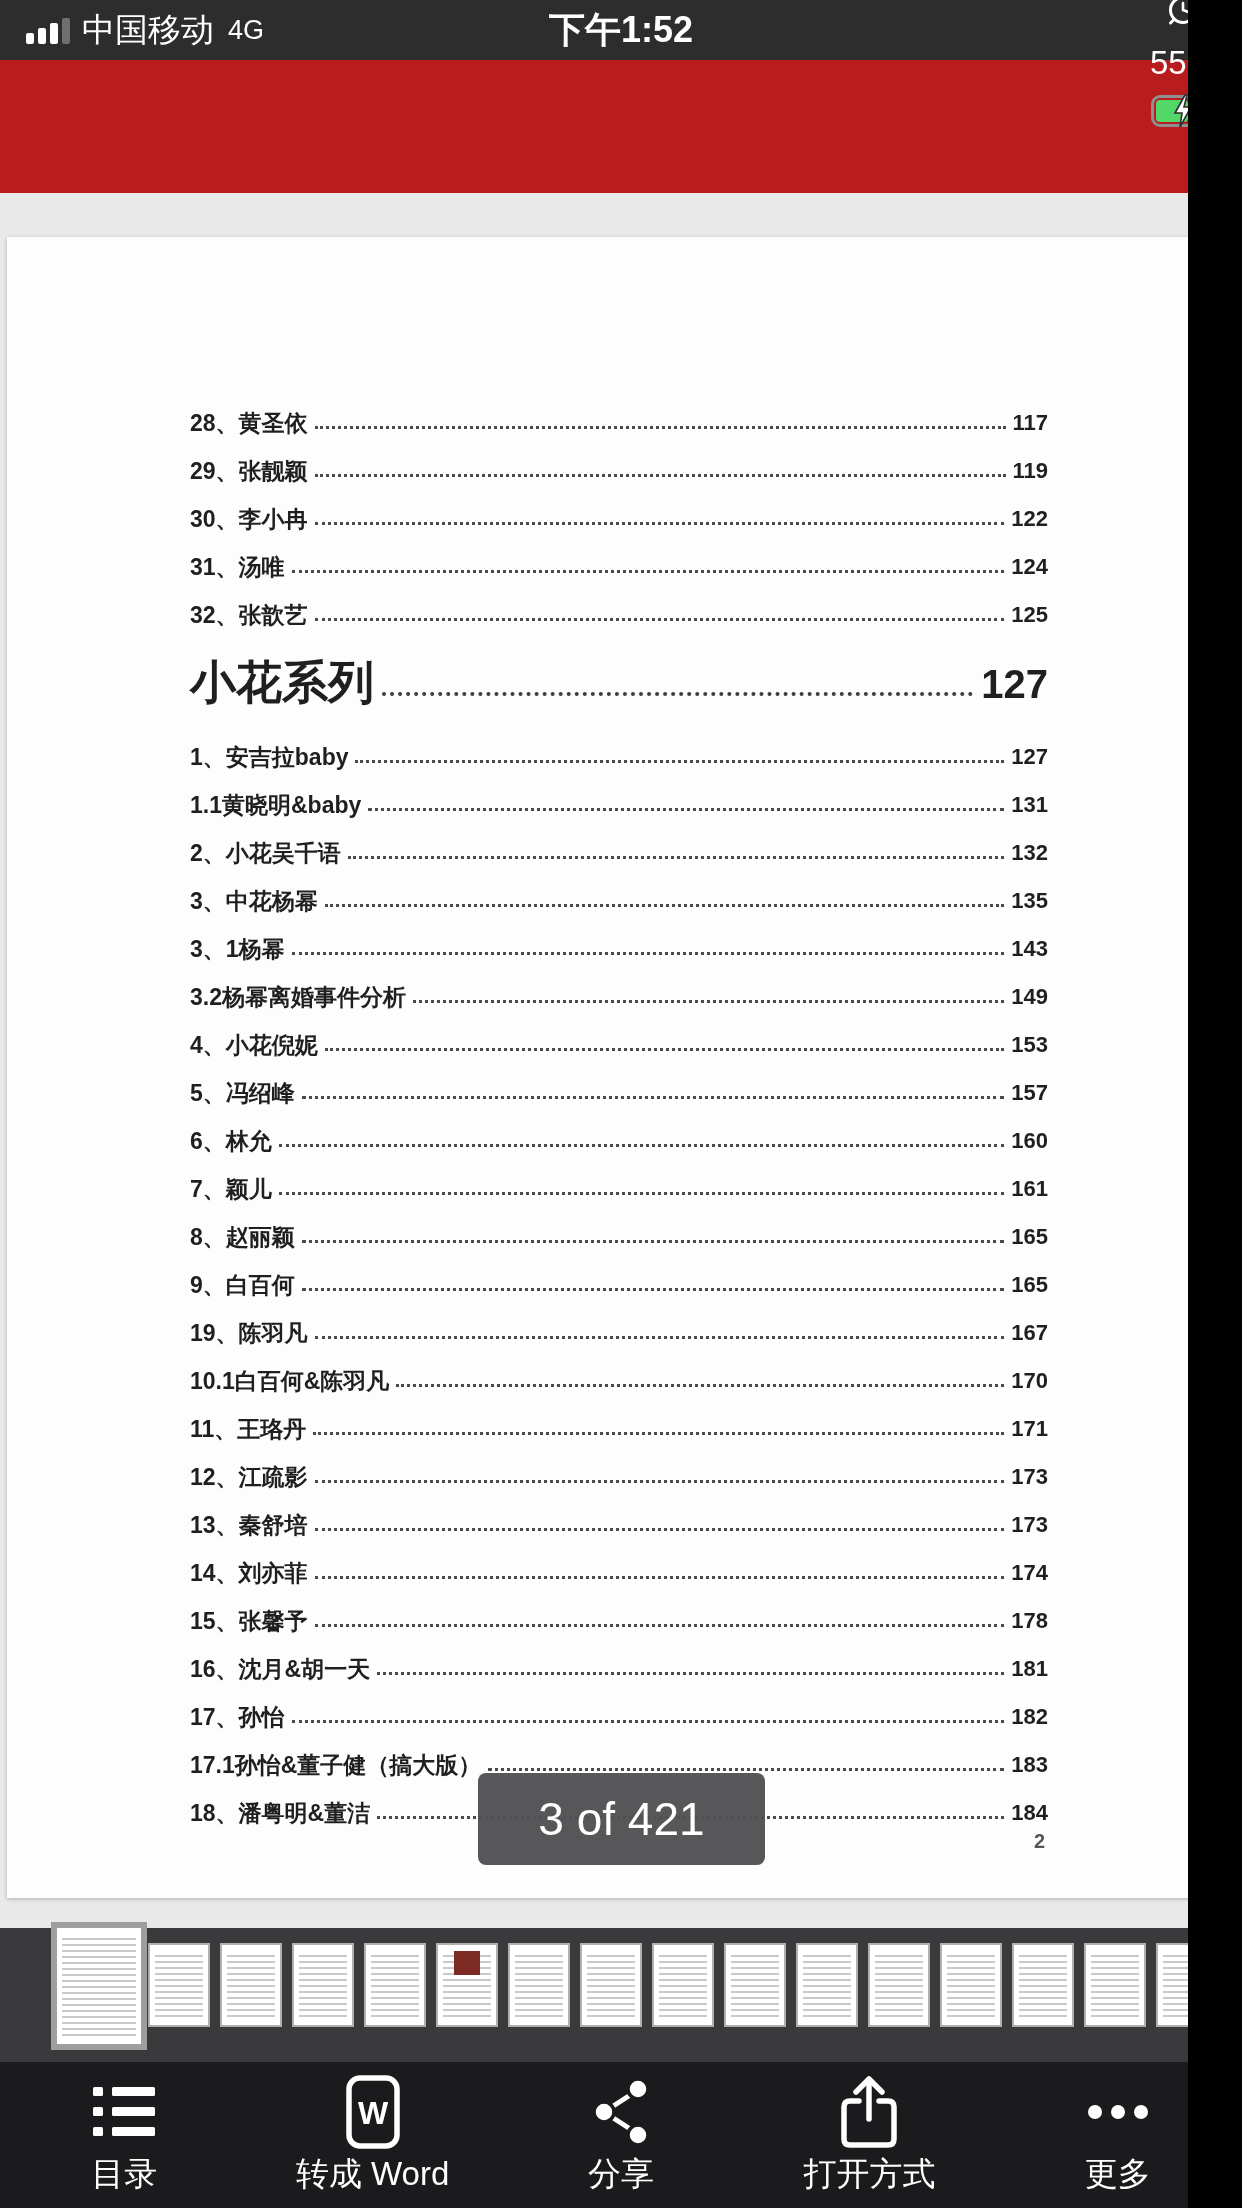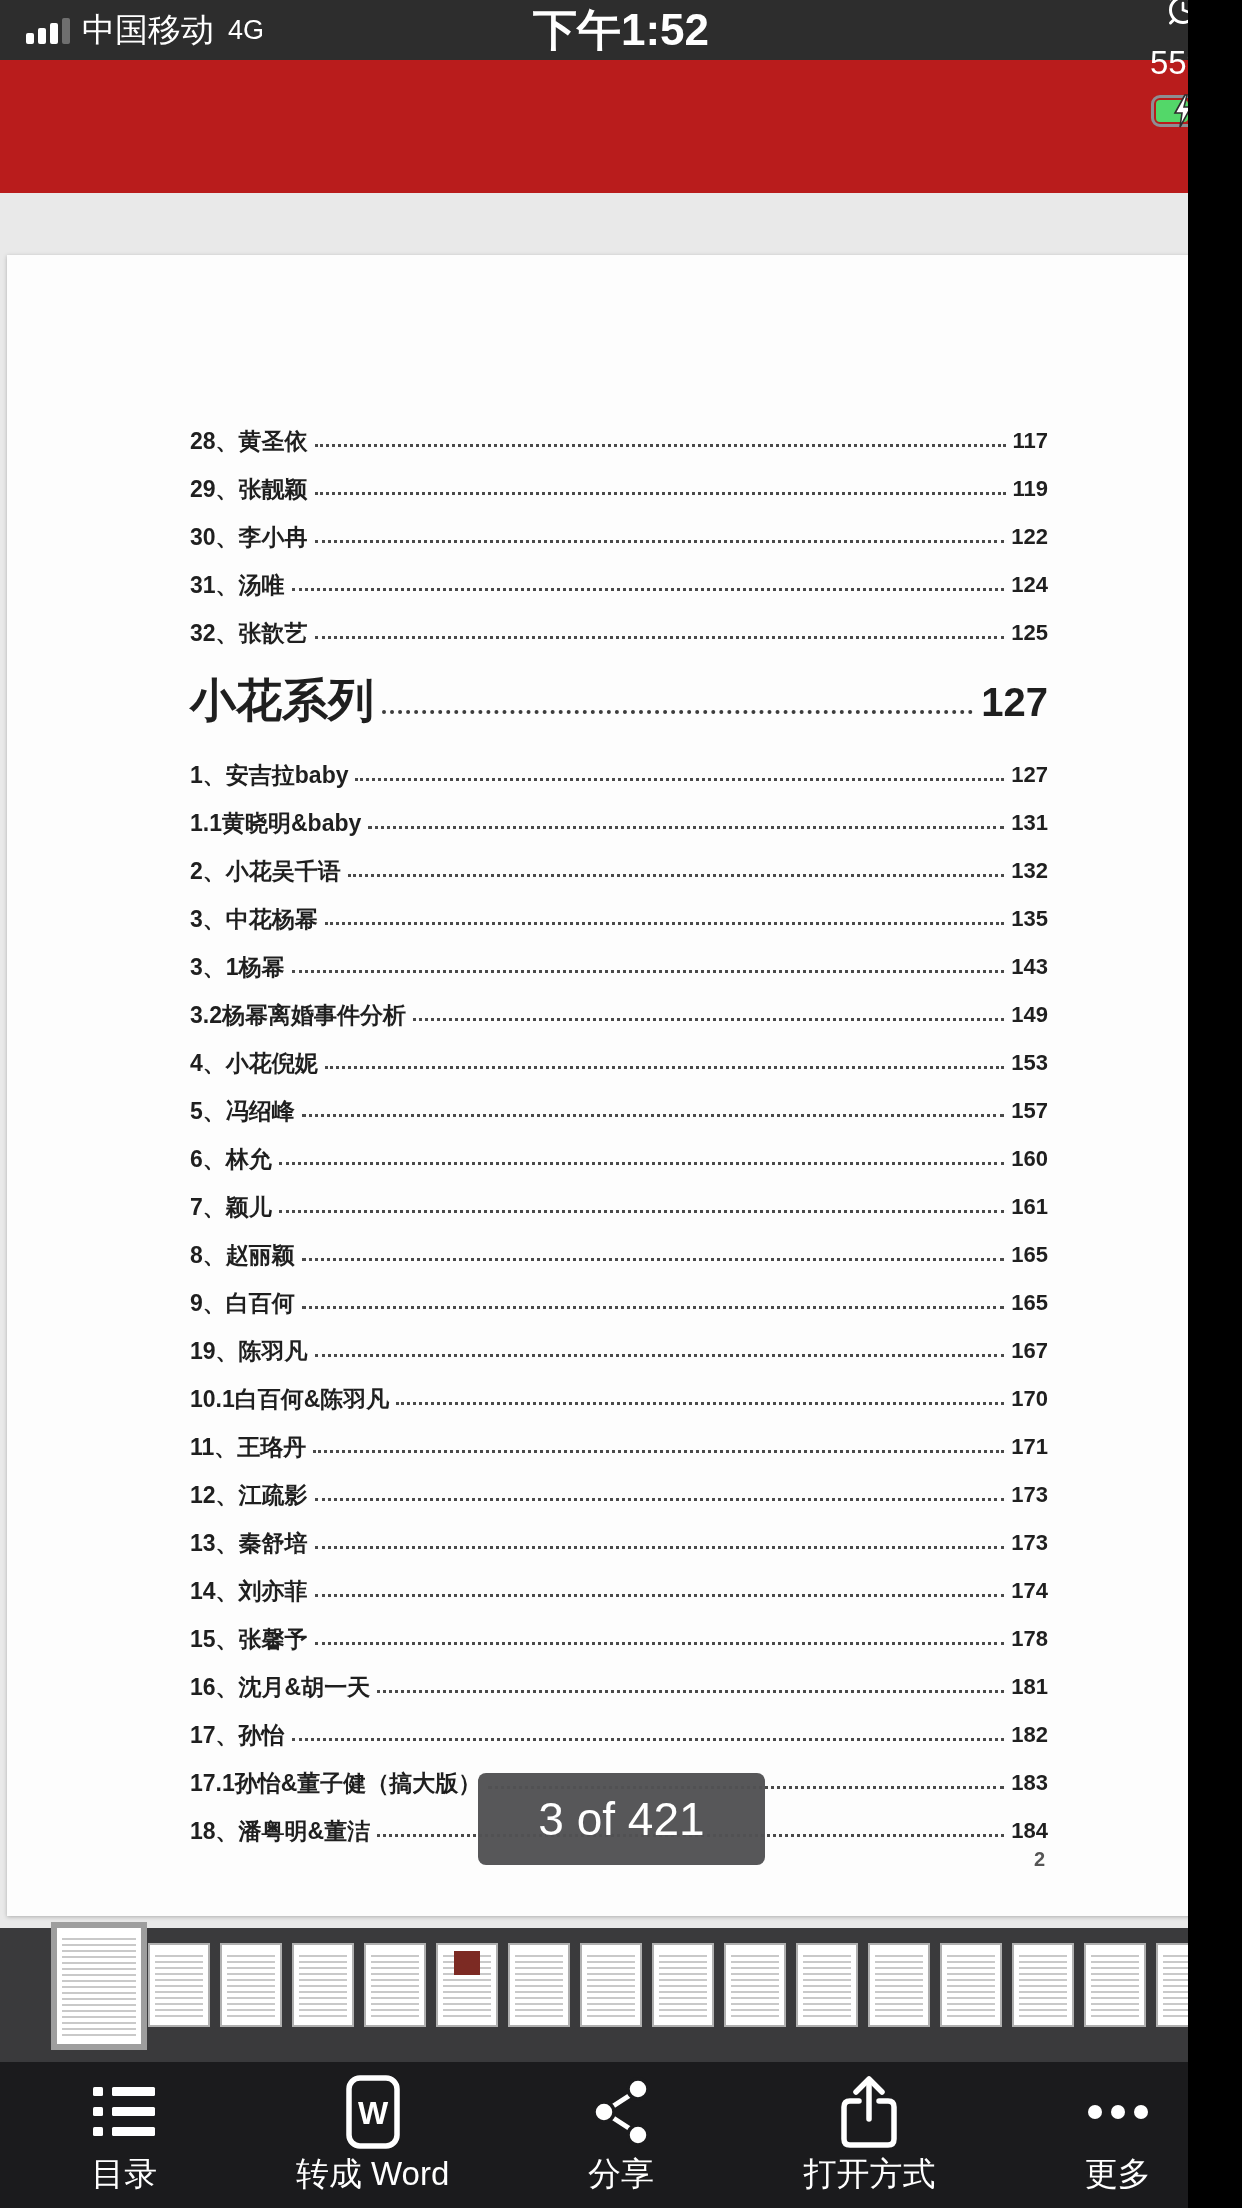--- a/index.html
+++ b/index.html
@@ -9,39 +9,39 @@
   
   .status-bar{position:absolute;left:0;top:0;width:1242px;height:60px;background:#2d2d2d;
     display:flex;align-items:center;justify-content:space-between;color:#fff;box-sizing:border-box;padding:0 26px;}
   .sb-left{display:flex;align-items:center;gap:12px;}
   .signal{display:flex;align-items:flex-end;gap:4px;height:26px;padding-top:2px;}
   .signal i{display:block;width:8px;border-radius:2px;background:#fff;}
   .signal i:nth-child(1){height:11px}.signal i:nth-child(2){height:16px}
   .signal i:nth-child(3){height:21px}.signal i:nth-child(4){height:26px;background:#6f6f6f;}
   .sb-carrier{font-size:33px;}
   .sb-net{font-size:27px;margin-left:2px;}
-  .sb-time{position:absolute;left:0;right:0;text-align:center;font-size:44px;font-weight:700;pointer-events:none;}
+  .sb-time{position:absolute;left:0;right:0;text-align:center;font-size:36px;font-weight:700;pointer-events:none;}
   .sb-right{display:flex;align-items:center;gap:13px;flex-direction:column;}
   .sb-pct{font-size:33px;}
   .battery{position:relative;width:64px;height:32px;border:3px solid #8e8e93;border-radius:9px;box-sizing:border-box;}
   .battery:after{content:"";position:absolute;right:-9px;top:8px;width:5px;height:12px;background:#8e8e93;border-radius:0 3px 3px 0;}
   .battery .fill{position:absolute;left:2px;top:2px;bottom:2px;width:55%;background:#53d769;border-radius:4px;}
   .battery svg{position:absolute;left:50%;top:50%;transform:translate(-50%,-50%);}
 
   
   .nav-bar{position:absolute;left:0;top:60px;width:1242px;height:133px;background:#2d2d2d;}
   .nav-title{position:absolute;left:0;right:0;top:50%;transform:translateY(-50%);
     text-align:center;color:#fff;font-size:46px;font-weight:700;}
   .back-btn{position:absolute;left:52px;top:50%;transform:translateY(-50%);width:40px;height:64px;cursor:pointer;}
   .info-btn{position:absolute;right:64px;top:50%;transform:translateY(-50%);width:58px;height:58px;cursor:pointer;}
 
   
   .content{position:absolute;left:0;top:193px;width:1242px;height:1735px;background:#e9e9e9;}
   .pdf-page{position:absolute;left:7px;top:44px;width:1228px;height:1661px;background:#fdfdfd;
-    box-shadow:0 1px 4px rgba(0,0,0,.25);margin-top:18px;}
+    box-shadow:0 1px 4px rgba(0,0,0,.25);}
   .toc{position:absolute;left:183px;right:187px;top:151px;color:#1f1f1f;}
   .row{display:flex;align-items:flex-end;height:48px;}
   .row .lbl{font-size:23px;font-weight:700;white-space:nowrap;line-height:1.15;}
   .row .leader{flex:1;margin:0 7px 7px 7px;border-bottom:3px dotted #4a4a4a;}
   .row .pg{font-size:22px;font-weight:700;line-height:1.2;}
   .section-row{display:flex;align-items:flex-end;height:66px;margin-top:12px;margin-bottom:16px;}
   .section-row .lbl{font-size:46px;font-weight:700;white-space:nowrap;line-height:1.05;}
   .section-row .leader{flex:1;margin:0 8px 10px 8px;border-bottom:4px dotted #3d3d3d;}
   .section-row .pg{font-size:40px;font-weight:700;line-height:1.1;}
   .page-footer-num{position:absolute;right:190px;top:1593px;font-size:20px;font-weight:700;color:#555;}

